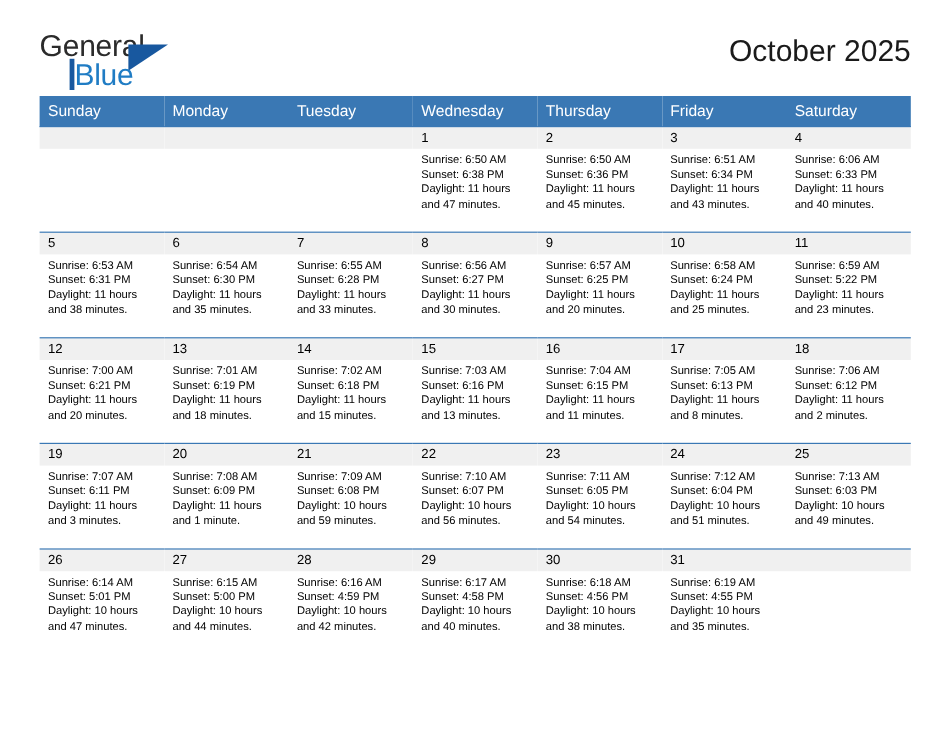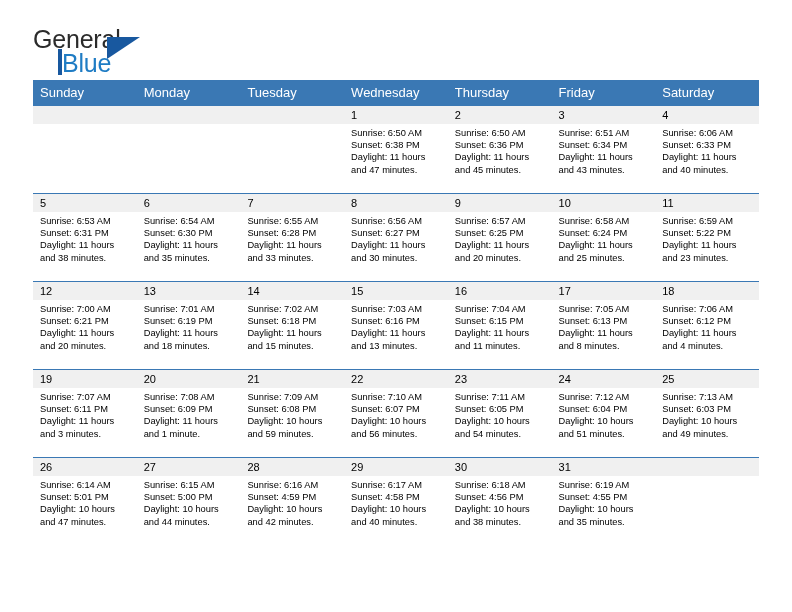--- a/index.html
+++ b/index.html
@@ -147,20 +147,21 @@
   <div class="masthead">
 
     <div class="logo">
       <span class="logo-general">General</span>
       <span class="logo-bar"></span>
       <span class="logo-tri"></span>
       <span class="logo-blue">Blue</span>
     </div>
 
     <div class="title-wrap">
+      <h1 class="cal-title">October 2025</h1>
     </div>
 
   </div>
 
   <table class="calendar">
     <thead>
       <tr>
         <th>Sunday</th>
         <th>Monday</th>
         <th>Tuesday</th>
@@ -337,21 +338,21 @@
               <div>Daylight: 11 hours</div>
               <div>and 8 minutes.</div>
             </div>
           </td>
           <td class="">
             <span class="daynum">18</span>
             <div class="cell-body">
               <div>Sunrise: 7:06 AM</div>
               <div>Sunset: 6:12 PM</div>
               <div>Daylight: 11 hours</div>
-              <div>and 4 minutes.</div>
+              <div>and 2 minutes.</div>
             </div>
           </td>
         </tr>
         <tr class="week-row">
           <td class="">
             <span class="daynum">19</span>
             <div class="cell-body">
               <div>Sunrise: 7:07 AM</div>
               <div>Sunset: 6:11 PM</div>
               <div>Daylight: 11 hours</div>

